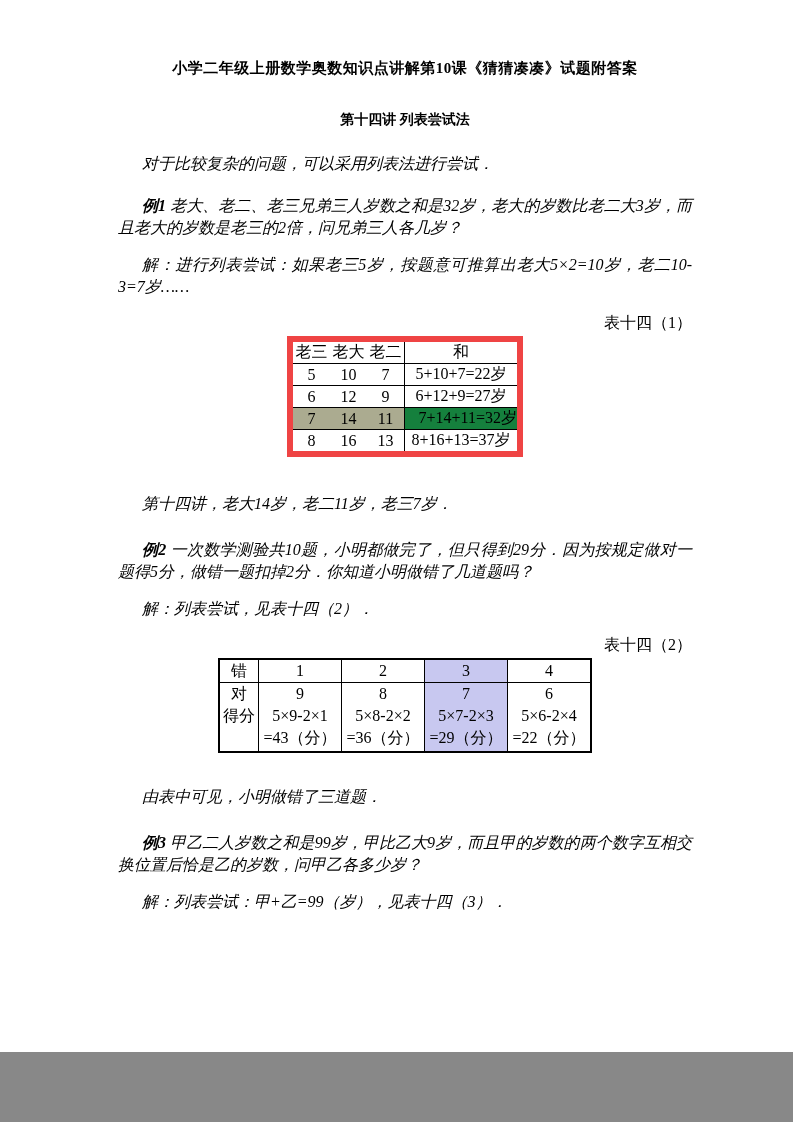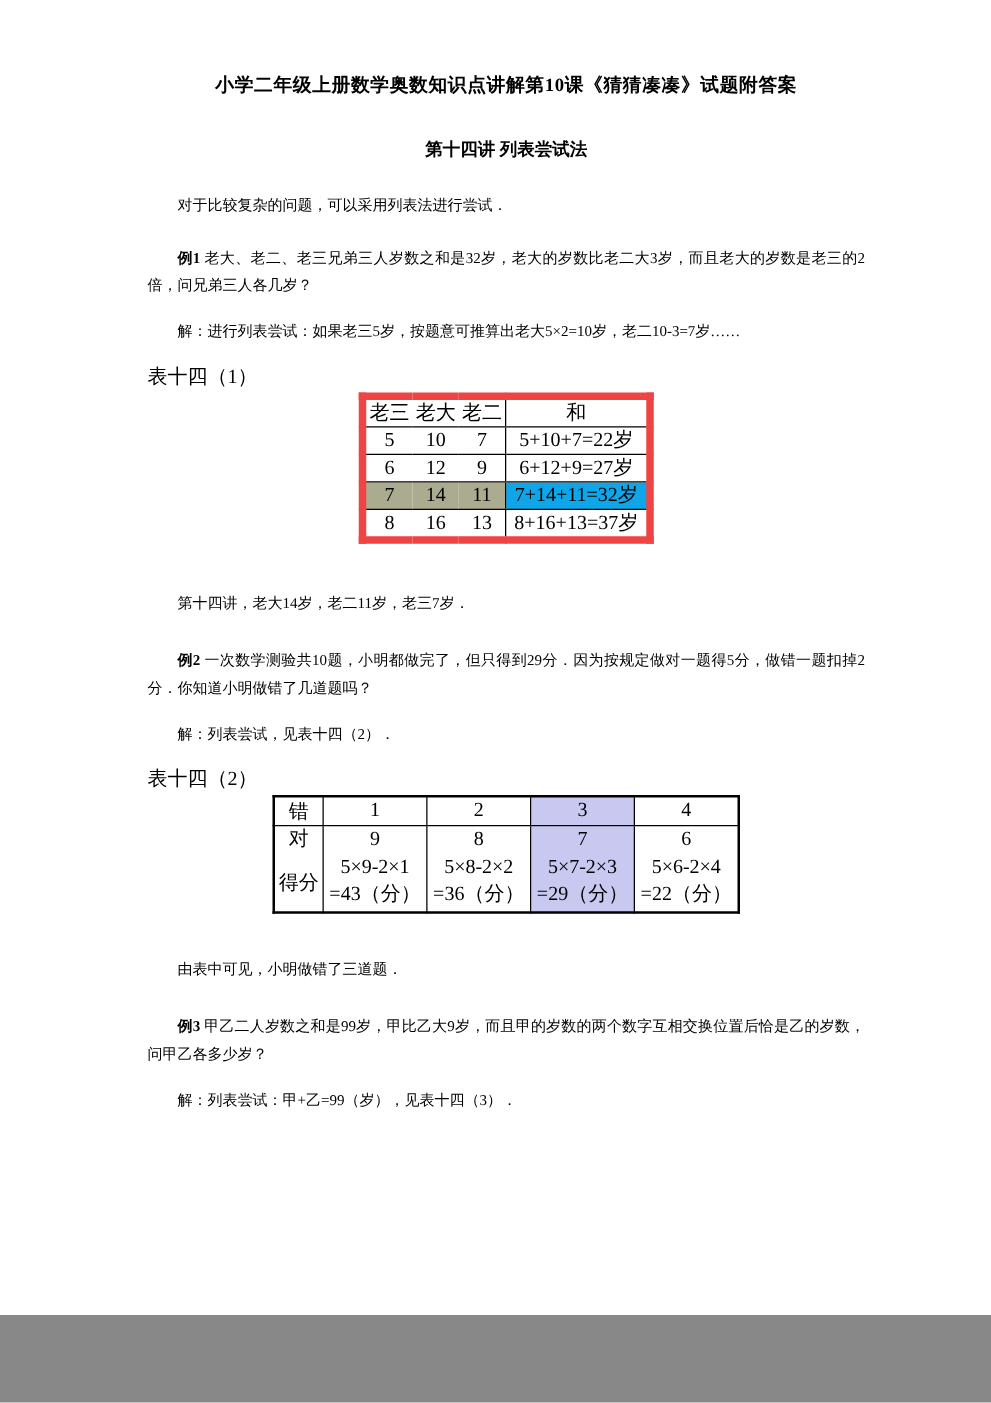--- a/index.html
+++ b/index.html
@@ -25,32 +25,33 @@
     margin: 0 0 33px 0;
     letter-spacing: 0.5px;
   }
   .doc-heading {
     font-size: 14px;
     font-weight: bold;
     text-align: center;
     margin: 0 0 24px 0;
   }
   p.body {
-    font-size: 12px;
+    font-size: 16px;
     line-height: 22px;
     text-indent: 24px;
     margin: 0 0 20px 0;
     text-align: justify;
+    font-style: italic;
   }
   p.body b { font-weight: bold; }
   p.m16 { margin-bottom: 15px; }
   p.m24 { margin-bottom: 24px; }
   .tbl-caption {
     font-size: 16px;
-    text-align: left;
+    text-align: right;
     margin: 0 0 2px 0;
   }
   table.t1 {
     border-collapse: collapse;
     border: 6px solid #ef4444;
     margin: 0 auto 36px auto;
     font-size: 16px;
   }
   table.t1 td {
     border-bottom: 1px solid #000;
@@ -73,21 +74,21 @@
   table.t2 td {
     border: 1px solid #000;
     text-align: center;
     padding: 0;
   }
   table.t2 tr.hdr td { height: 22px; }
   table.t2 td.lblcol { width: 38px; }
   table.t2 td.datacol { width: 82px; }
   table.t2 td.tall { height: 68px; vertical-align: top; }
   .lbl-top { line-height: 22px; height: 22px; }
-  .lbl-bot { line-height: 22px; margin-top: 13px; }
+  .lbl-bot { line-height: 22px; margin-top: 0; }
   .cell-line { line-height: 22px; height: 22px; white-space: nowrap; }
 </style>
 </head>
 <body>
 
 <div class="page">
   <div class="content">
 
     <div class="doc-title">小学二年级上册数学奥数知识点讲解第10课《猜猜凑凑》试题附答案</div>
 
@@ -118,21 +119,21 @@
       <tr>
         <td>6</td>
         <td>12</td>
         <td>9</td>
         <td class="sumcol">6+12+9=27岁</td>
       </tr>
       <tr>
         <td style="background-color: rgb(171, 171, 144);">7</td>
         <td style="background-color: rgb(171, 171, 144);">14</td>
         <td style="background-color: rgb(171, 171, 144);">11</td>
-        <td class="sumcol" style="background-color: #0ea5e9;">7+14+11=32岁</td>
+        <td class="sumcol" style="background-color: #15803d; text-align: right;">7+14+11=32岁</td>
       </tr>
       <tr>
         <td>8</td>
         <td>16</td>
         <td>13</td>
         <td class="sumcol">8+16+13=37岁</td>
       </tr>
     </tbody>
       </table>
 

